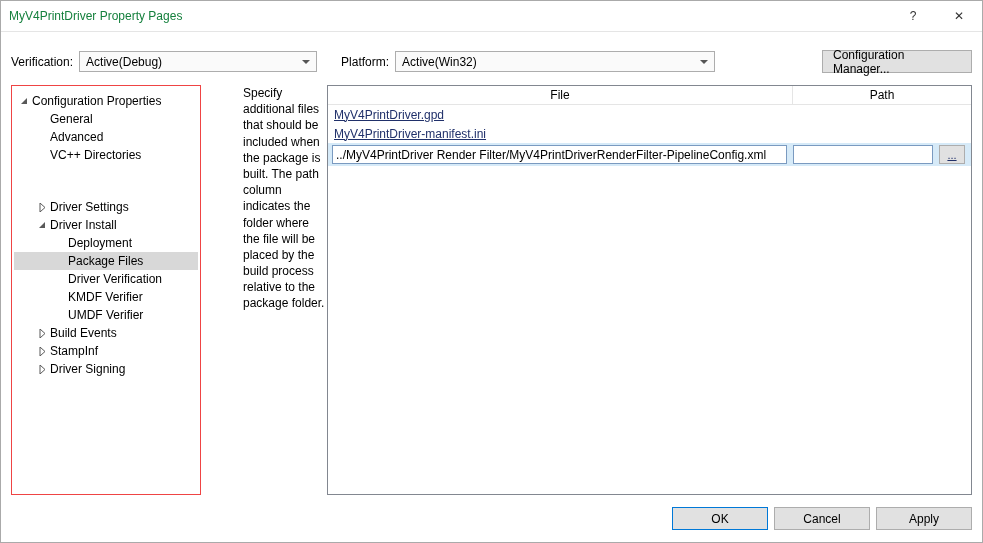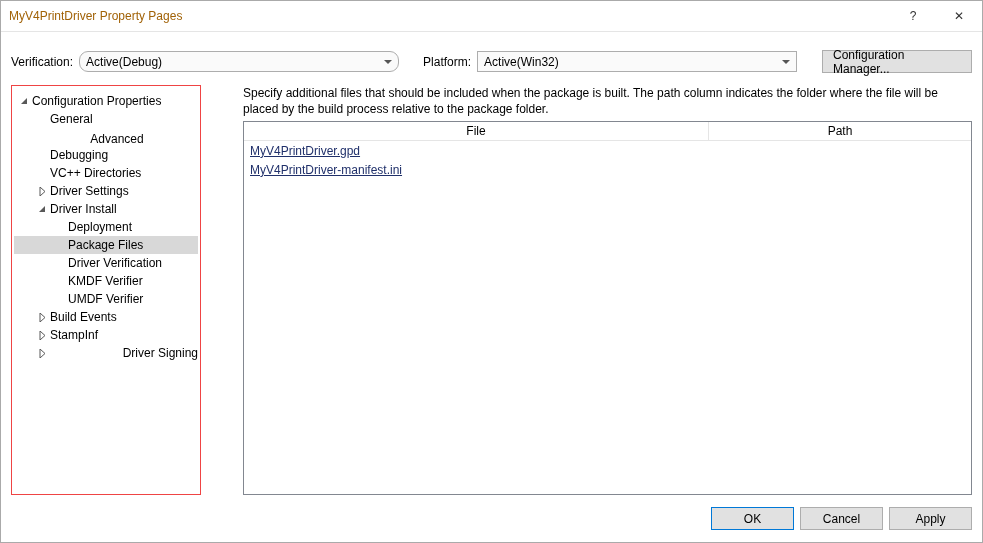--- a/index.html
+++ b/index.html
@@ -1,52 +1,52 @@
 <!DOCTYPE html>
 <html><head>
 <meta charset="utf-8">
 <style>
   * { box-sizing: border-box; font-family: "Segoe UI", Tahoma, sans-serif; font-size: 12px; }
   html, body { margin: 0; padding: 0; background: #fff; }
   .window { width: 983px; height: 543px; border: 1px solid #aaa; display: flex; flex-direction: column; background: #fff; }
   .titlebar { height: 31px; display: flex; align-items: center; border-bottom: 1px solid #e5e5e5; }
-  .titlebar .title { flex: 1; padding-left: 8px; color: #a16207; }
+  .titlebar .title { flex: 1; padding-left: 8px; color: #15803d; }
   .tbtn { width: 46px; height: 30px; display: flex; align-items: center; justify-content: center; color: #333; }
   .cfgrow { display: flex; align-items: center; gap: 6px; padding: 18px 10px 8px 10px; }
   .cfgrow label { color: #000; }
   .combo { position: relative; border: 1px solid #adadad; background: #fafafa; height: 21px; display: flex; align-items: center; padding: 0 18px 0 6px; }
   .combo::after { content: ""; position: absolute; right: 6px; top: 8px; width: 0; height: 0; border-left: 4px solid transparent; border-right: 4px solid transparent; border-top: 4px solid #555; }
-  #cfg-combo { width: 320px; border-radius: 9px; }
+  #cfg-combo { width: 238px; }
   #plat-combo { width: 320px; }
   .btn { border: 1px solid #adadad; background: #e1e1e1; height: 23px; padding: 4px 10px; display: inline-flex; align-items: center; justify-content: center; cursor: default; }
   .btn.primary { border-color: #0078d7; }
   .main { flex: 1; display: flex; gap: 10px; padding: 4px 10px 2px 10px; min-height: 0; }
   .tree { width: 190px; border: 1px solid #ef4444; padding: 6px 2px; overflow: auto; }
   .tree-item { display: flex; align-items: center; height: 18px; padding-left: 4px; white-space: nowrap; }
   .tree-item.selected { background: #d8d8d8; }
   .tw { width: 13px; height: 13px; display: inline-flex; align-items: center; justify-content: center; margin-right: 1px; }
   .tw svg { display: block; }
-  .content { flex: 1; display: flex; flex-direction: column; min-width: 0; padding-left: 32px; }
+  .content { flex: 1; display: flex; min-width: 0; padding-left: 32px; }
   .desc { color: #000; line-height: 1.35; margin-bottom: 4px; }
   .grid { flex: 1; border: 1px solid #828790; display: flex; flex-direction: column; min-height: 0; }
   .ghead { display: flex; background: #fff; border-bottom: 1px solid #e5e5e5; }
   .ghead .gh { text-align: center; padding: 2px 0; border-right: 1px solid #e5e5e5; }
   .ghead .gh:last-child { border-right: none; text-align: center; }
   .gh-file { width: 465px; }
   .gh-path { flex: 1; }
   .gbody { flex: 1; overflow: auto; }
   .grow { display: flex; align-items: center; height: 19px; padding-left: 6px; color: #20306a; text-decoration: underline; }
   .grow.editing { background: #d6eaf8; padding-left: 4px; height: 23px; gap: 6px; }
   .cell-file-edit { width: 455px; }
   .cell-file-edit input { width: 100%; height: 19px; border: 1px solid #7a9ac0; background: #fff; padding: 0 3px; font-family: inherit; font-size: 12px; outline: none; }
   .cell-path-edit { flex: 1; display: flex; align-items: center; gap: 6px; padding-right: 6px; }
   .cell-path-edit input { flex: 1; height: 19px; border: 1px solid #7a9ac0; background: #fff; padding: 0 3px; font-family: inherit; font-size: 12px; outline: none; max-width: 140px; }
   .browse { width: 26px; height: 19px; border: 1px solid #adadad; background: #e1e1e1; display: flex; align-items: center; justify-content: center; font-size: 11px; }
   .footer { display: flex; justify-content: flex-end; gap: 6px; padding: 10px 10px 12px 10px; }
-  .footer .btn { width: 83px; }
+  .footer .btn { width: 96px; }
 </style>
 </head>
 <body>
 
 <div class="window">
 
   <div class="titlebar">
     <div class="title">MyV4PrintDriver Property Pages</div>
     <div class="tbtn">
         <span>?</span>
@@ -80,33 +80,29 @@
             <svg width="9" height="9">
               <path d="M7 1 L7 7 L1 7 Z" fill="#595959"></path>
             </svg>
           </span>
           <span>Configuration Properties</span>
         </div>
         <div class="tree-item" style="padding-left: 22px;">
           <span class="tw"></span>
           <span>General</span>
         </div>
-        <div class="tree-item" style="padding-left: 22px; flex-direction: column;">
+        <div class="tree-item" style="padding-left: 22px;">
           <span class="tw"></span>
           <span>Advanced</span>
         </div>
         <div class="tree-item" style="padding-left: 22px;">
           <span class="tw"></span>
-          <span>Debugging</span>
-        </div>
-        <div class="tree-item" style="padding-left: 22px;">
-          <span class="tw"></span>
           <span>VC++ Directories</span>
         </div>
-        <div class="tree-item" style="padding-left: 22px;">
+        <div class="tree-item" style="padding-left: 22px; margin-top: 34px;">
           <span class="tw">
             <svg width="9" height="9">
               <path d="M2 0 L7 4.5 L2 9 Z" fill="none" stroke="#595959" stroke-width="1"></path>
             </svg>
           </span>
           <span>Driver Settings</span>
         </div>
         <div class="tree-item" style="padding-left: 22px;">
           <span class="tw">
             <svg width="9" height="9">
@@ -144,21 +140,21 @@
           <span>Build Events</span>
         </div>
         <div class="tree-item" style="padding-left: 22px;">
           <span class="tw">
             <svg width="9" height="9">
               <path d="M2 0 L7 4.5 L2 9 Z" fill="none" stroke="#595959" stroke-width="1"></path>
             </svg>
           </span>
           <span>StampInf</span>
         </div>
-        <div class="tree-item" style="padding-left: 22px; justify-content: space-between;">
+        <div class="tree-item" style="padding-left: 22px;">
           <span class="tw">
             <svg width="9" height="9">
               <path d="M2 0 L7 4.5 L2 9 Z" fill="none" stroke="#595959" stroke-width="1"></path>
             </svg>
           </span>
           <span>Driver Signing</span>
         </div>
       </div>
 
     <div class="content">
@@ -169,20 +165,27 @@
           <div class="gh gh-file">File</div>
           <div class="gh gh-path">Path</div>
         </div>
         <div class="gbody" id="gbody">
             <div class="grow">
               <span>MyV4PrintDriver.gpd</span>
             </div>
             <div class="grow">
               <span>MyV4PrintDriver-manifest.ini</span>
             </div>
+            <div class="grow editing">
+              <div class="cell-file-edit"><input value="../MyV4PrintDriver Render Filter/MyV4PrintDriverRenderFilter-PipelineConfig.xml" style=""></div>
+              <div class="cell-path-edit">
+                <input style="">
+                <div class="browse">...</div>
+              </div>
+            </div>
           </div>
       </div>
     </div>
 
   </div>
 
   <div class="footer">
     <div class="btn primary">
         <span>OK</span>
       </div>

